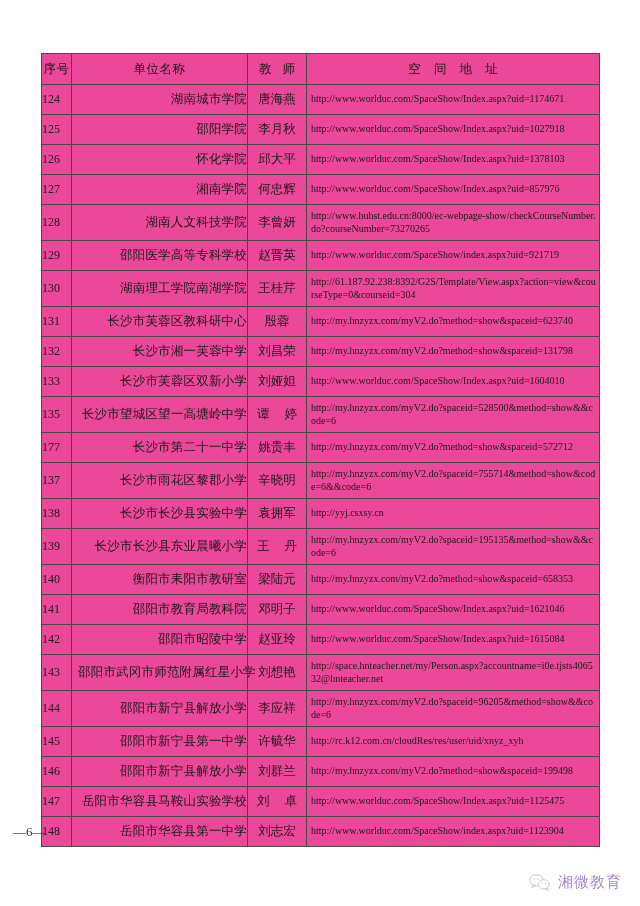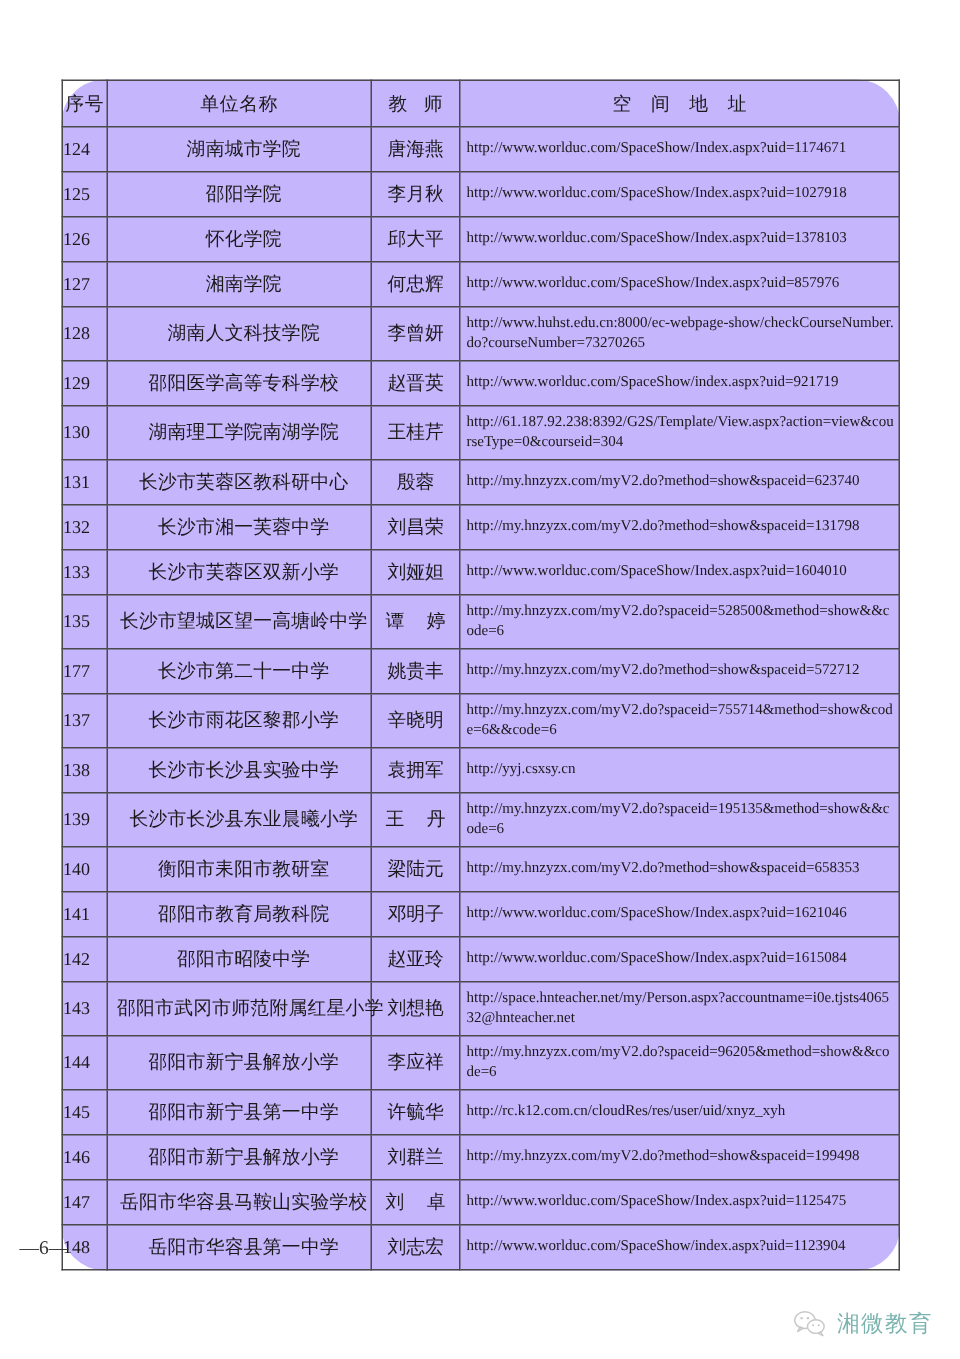--- a/index.html
+++ b/index.html
@@ -30,22 +30,21 @@
     position: absolute;
     left: 41px;
     top: 53px;
     width: 558px;
   }
 
   table.listing {
     border-collapse: collapse;
     width: 558px;
     table-layout: fixed;
-    background: #c4b5fd;
-    border-radius: 29px;
+    background: #ec4899;
   }
 
   table.listing td,
   table.listing th {
     border: 1px solid #4a4a4a;
     padding: 0;
     vertical-align: middle;
     font-weight: normal;
   }
 
@@ -67,21 +66,21 @@
   .hdr-teacher { font-size: 12.5px; letter-spacing: 4px; padding-left: 4px !important; }
   .hdr-url     { font-size: 12.5px; letter-spacing: 5px; padding-left: 5px !important; }
 
   
   td.seq {
     font-size: 12px;
     font-family: "Liberation Serif", "DejaVu Serif", serif;
     padding: 2px 0 !important;
   }
   td.unit {
-    text-align: center;
+    text-align: right;
     font-size: 12.5px;
     padding: 2px 0 2px 6px !important;
     white-space: nowrap;
     letter-spacing: 0.2px;
   }
   td.teacher {
     text-align: center;
     font-size: 12.5px;
     padding: 2px 0 !important;
     white-space: nowrap;
@@ -119,21 +118,21 @@
     position: absolute;
     right: 18px;
     bottom: 14px;
     display: flex;
     align-items: center;
     gap: 7px;
     opacity: 0.55;
   }
   #watermark .wm-text {
     font-size: 15px;
-    color: #0f766e;
+    color: #4c1d95;
     font-family: "Liberation Serif", "DejaVu Serif", serif;
     letter-spacing: 1px;
   }
   #watermark .wm-icon {
     width: 22px;
     height: 19px;
     display: block;
   }
 </style>
 </head>

